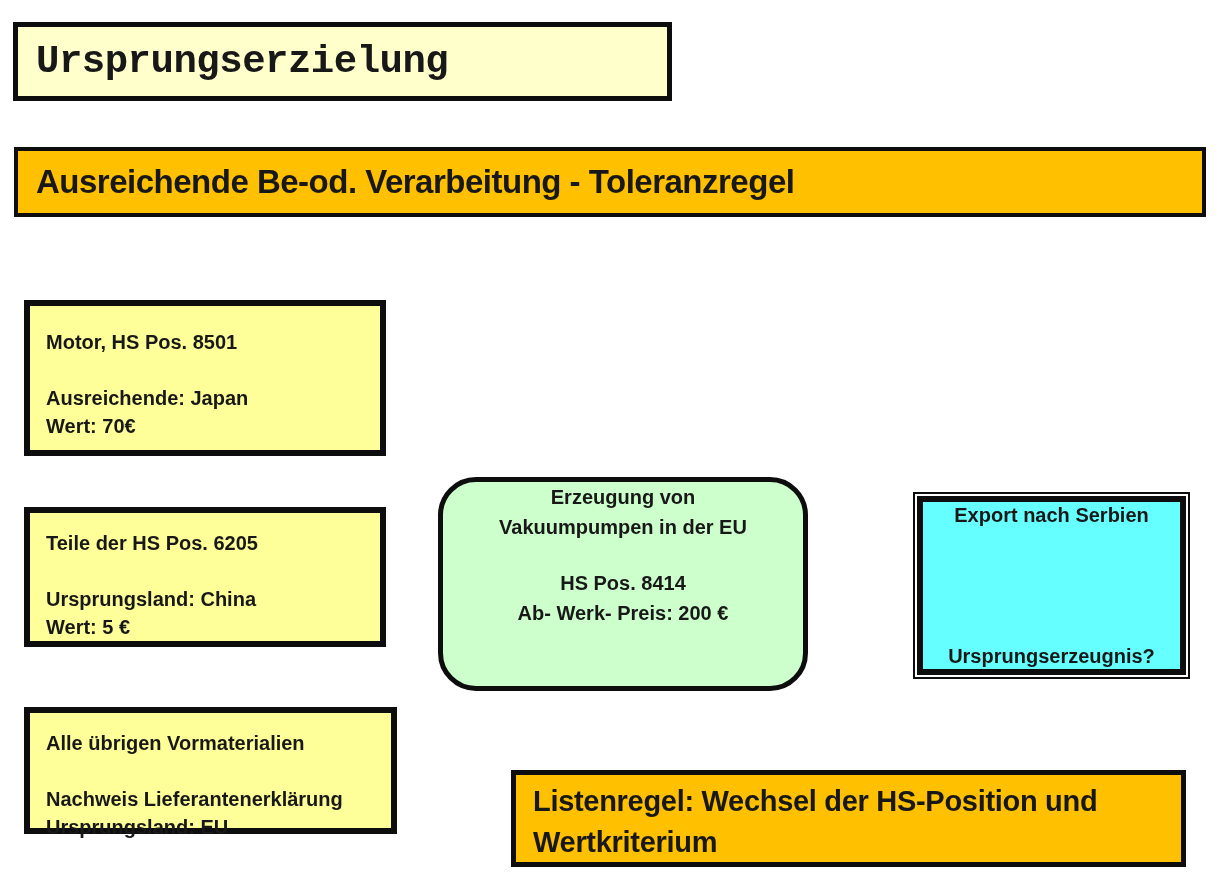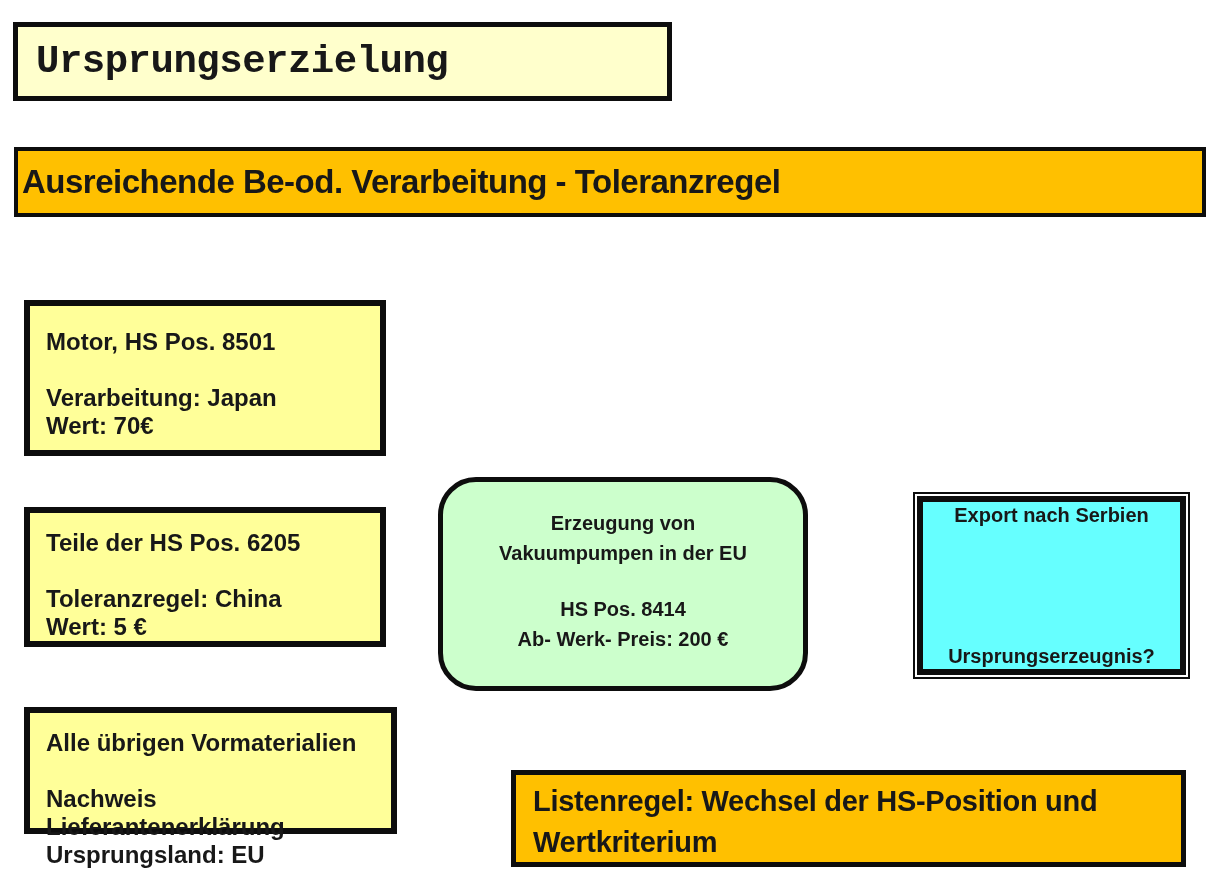--- a/index.html
+++ b/index.html
@@ -24,45 +24,44 @@
     letter-spacing: -0.5px;
     font-family: Liberation Mono, monospace;
   }
 
   
   .banner {
     left: 14px; top: 147px; width: 1192px; height: 70px;
     background: #FFC000;
     border: 4px solid #0d0d0d;
     display: flex; align-items: center;
-    padding-left: 4px;
+    padding-left: 18px;
     font-size: 33px; font-weight: 700;
     letter-spacing: -0.5px;
   }
 
   
   .material-box {
     background: #FFFF99;
     border: 6px solid #0d0d0d;
     padding: 22px 10px 10px 16px;
-    font-size: 24px; font-weight: 700;
+    font-size: 20px; font-weight: 700;
     line-height: 28px;
   }
   .material-box .spacer { height: 28px; }
   .mat-1 { left: 24px; top: 300px; width: 362px; height: 156px; }
   .mat-2 { left: 24px; top: 507px; width: 362px; height: 140px; padding-top: 16px; }
   .mat-3 { left: 24px; top: 707px; width: 373px; height: 127px; padding-top: 16px; }
 
   
   .production-box {
     left: 438px; top: 477px; width: 370px; height: 214px;
     background: #CCFFCC;
     border: 5px solid #0d0d0d;
     border-radius: 38px;
-    padding-top: 26px;
     text-align: center;
     font-size: 20px; font-weight: 700;
     line-height: 30px;
   }
   .production-box .spacer { height: 26px; }
 
   
   .export-box-outer {
     left: 913px; top: 492px; width: 277px; height: 187px;
     border: 2px solid #0d0d0d;
@@ -99,28 +98,28 @@
   <span>Ursprungserzielung</span>
 </div>
 
 <div class="abs banner">
   <span>Ausreichende Be-od. Verarbeitung - Toleranzregel</span>
 </div>
 
 <div class="abs material-box mat-1">
   <div>Motor, HS Pos. 8501</div>
   <div class="spacer"></div>
-  <div>Verarbeitung: Japan</div>
+  <div>Ausreichende: Japan</div>
   <div>Wert: 70€</div>
 </div>
 
 <div class="abs material-box mat-2">
   <div>Teile der HS Pos. 6205</div>
   <div class="spacer"></div>
-  <div>Toleranzregel: China</div>
+  <div>Ursprungsland: China</div>
   <div>Wert: 5 €</div>
 </div>
 
 <div class="abs material-box mat-3">
   <div>Alle übrigen Vormaterialien</div>
   <div class="spacer"></div>
   <div>Nachweis Lieferantenerklärung</div>
   <div>Ursprungsland: EU</div>
 </div>
 

